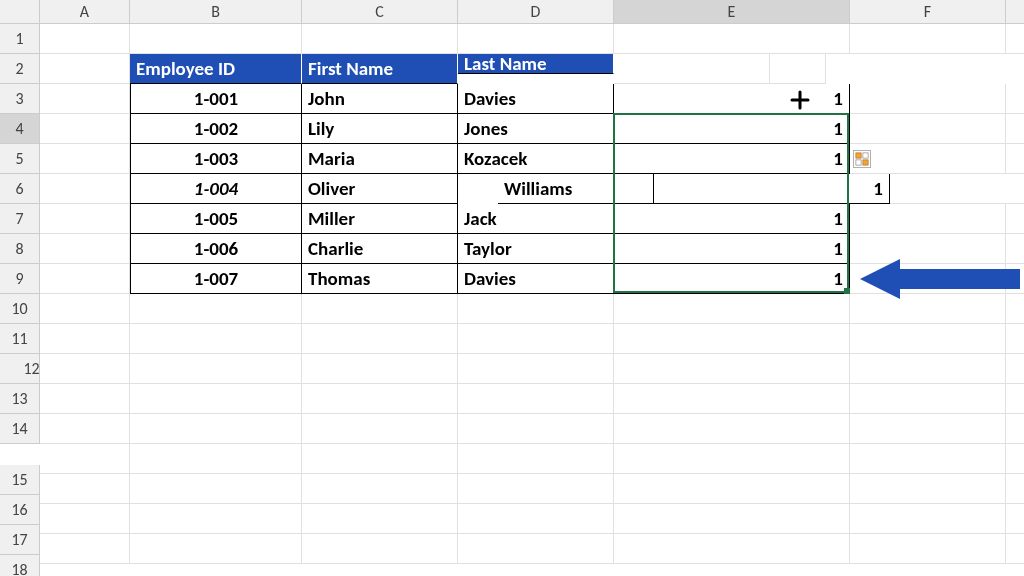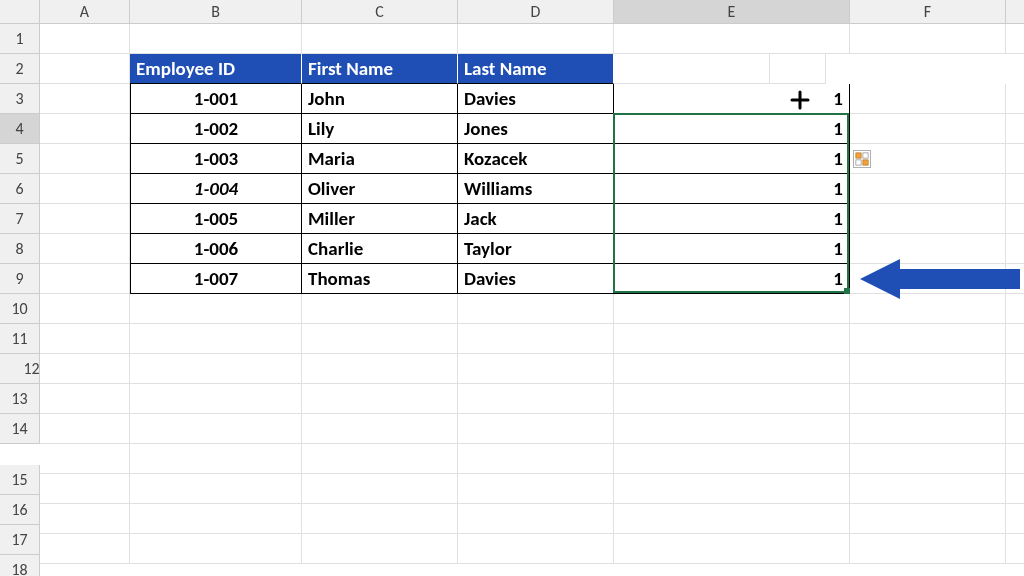--- a/index.html
+++ b/index.html
@@ -173,21 +173,21 @@
         <div class="cell" style="width: 156px; height: 30px;"></div>
         <div class="cell" style="width: 156px; height: 30px;"></div>
         <div class="cell" style="width: 236px; height: 30px;"></div>
         <div class="cell" style="width: 156px; height: 30px;"></div>
         <div class="cell" style="width: 56px; height: 30px;"></div>
       </div>
       <div class="row" style="height: 30px;">
         <div class="cell" style="width: 90px; height: 30px;"></div>
         <div class="cell thdr" style="width: 172px; height: 30px;">Employee ID</div>
         <div class="cell thdr" style="width: 156px; height: 30px;">First Name</div>
-        <div class="cell thdr" style="width: 156px; height: 30px;">Last Name</div>
+        <div class="cell thdr" style="width: 156px; height: 20px;">Last Name</div>
         <div class="cell" style="width: 156px; height: 30px;"></div>
         <div class="cell" style="width: 56px; height: 30px;"></div>
       </div>
       <div class="row" style="height: 30px;">
         <div class="cell" style="width: 90px; height: 30px;"></div>
         <div class="cell tdata leftb bold center" style="width: 172px; height: 30px;">1-001</div>
         <div class="cell tdata bold" style="width: 156px; height: 30px;">John</div>
         <div class="cell tdata bold" style="width: 156px; height: 30px;">Davies</div>
         <div class="cell tdata bold right" style="width: 236px; height: 30px;">1</div>
         <div class="cell" style="width: 156px; height: 30px;"></div>
@@ -208,21 +208,21 @@
         <div class="cell tdata bold" style="width: 156px; height: 30px;">Maria</div>
         <div class="cell tdata bold" style="width: 156px; height: 30px;">Kozacek</div>
         <div class="cell tdata right bold" style="width: 236px; height: 30px;">1</div>
         <div class="cell" style="width: 156px; height: 30px;"></div>
         <div class="cell" style="width: 56px; height: 30px;"></div>
       </div>
       <div class="row" style="height: 30px;">
         <div class="cell" style="width: 90px; height: 30px;"></div>
         <div class="cell tdata leftb bold center" style="width: 172px; height: 30px; font-style: italic;">1-004</div>
         <div class="cell tdata bold" style="width: 156px; height: 30px;">Oliver</div>
-        <div class="cell tdata bold" style="width: 156px; height: 30px;">Williams</div>
+        <div class="cell tdata bold" style="width: 156px; height: 30px; margin-left: 40px;">Williams</div>
         <div class="cell tdata right bold" style="width: 236px; height: 30px;">1</div>
         <div class="cell" style="width: 156px; height: 30px;"></div>
         <div class="cell" style="width: 56px; height: 30px;"></div>
       </div>
       <div class="row" style="height: 30px;">
         <div class="cell" style="width: 90px; height: 30px;"></div>
         <div class="cell tdata leftb bold center" style="width: 172px; height: 30px;">1-005</div>
         <div class="cell tdata bold" style="width: 156px; height: 30px;">Miller</div>
         <div class="cell tdata bold" style="width: 156px; height: 30px;">Jack</div>
         <div class="cell tdata right bold" style="width: 236px; height: 30px;">1</div>

